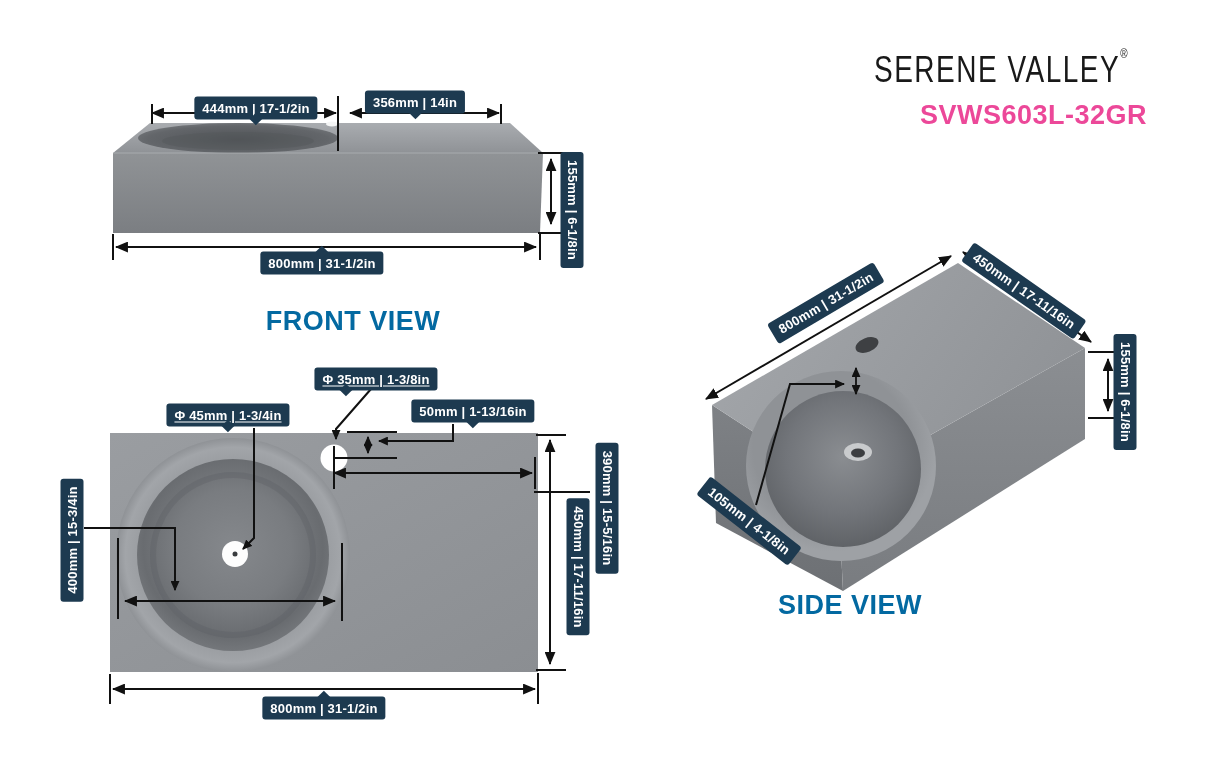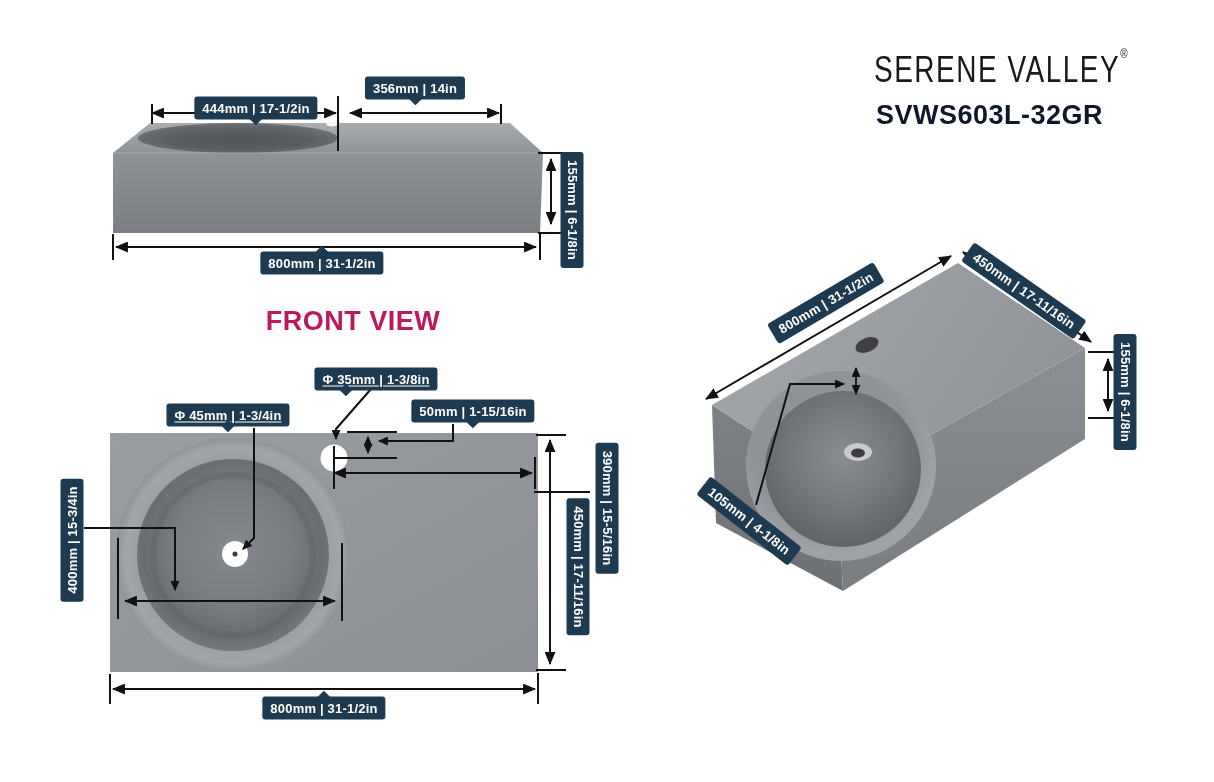--- a/index.html
+++ b/index.html
@@ -15,31 +15,31 @@
     padding:5px 8px;border-radius:3px;white-space:nowrap;
     transform:translate(-50%,-50%) rotate(var(--rot,0deg));
     z-index:5;
   }
   .dim-label .u{text-decoration:underline;text-underline-offset:2px;text-decoration-thickness:1px;}
   .caret{position:absolute;width:9px;height:9px;background:#1d3a50;transform:rotate(45deg);}
   .caret.down{bottom:-4px;left:50%;margin-left:-4.5px;}
   .caret.up{top:-4px;left:50%;margin-left:-4.5px;}
   .caret.down-left{bottom:-4px;left:22%;}
   .view-title{
-    position:absolute;color:#be185d;font-size:27px;font-weight:700;letter-spacing:.5px;
+    position:absolute;color:#0369a1;font-size:27px;font-weight:700;letter-spacing:.5px;
     transform:translate(-50%,-50%);white-space:nowrap;z-index:4;
   }
   .brand{
     position:absolute;left:874px;top:46px;color:#191919;
     font-size:28px;font-weight:400;letter-spacing:1.5px;white-space:nowrap;
     transform:scaleY(1.32);transform-origin:left top;
   }
   .brand sup{font-size:10px;vertical-align:18px;letter-spacing:0;}
   .model{
-    position:absolute;left:876px;top:100px;color:#0f172a;
+    position:absolute;left:920px;top:100px;color:#ec4899;
     font-size:27px;font-weight:700;letter-spacing:.5px;white-space:nowrap;
   }
 </style>
 </head>
 <body>
 
 <div class="canvas">
 
   <svg width="1214" height="782" viewBox="0 0 1214 782">
     <defs>
@@ -174,39 +174,39 @@
       <line x1="1088" y1="352" x2="1118" y2="352"></line>
       <line x1="1088" y1="418" x2="1118" y2="418"></line>
       <line x1="856" y1="368" x2="856" y2="394" stroke-width="1.8" marker-start="url(#ahs)" marker-end="url(#ahs)"></line>
       <polyline points="756,505 790,384 844,384" marker-end="url(#ahs)"></polyline>
     </g>
   </svg>
 
   <div class="dim-label" style="left:256px;top:108px">
     <span class="lbl">444mm | 17-1/2in</span><i class="caret down"></i>
   </div>
-  <div class="dim-label" style="left:415px;top:88px">
+  <div class="dim-label" style="left:415px;top:102px">
     <span class="lbl">356mm | 14in</span><i class="caret down"></i>
   </div>
   <div class="dim-label" style="left:572px;top:210px;--rot:90deg">
     <span class="lbl">155mm | 6-1/8in</span>
   </div>
   <div class="dim-label" style="left:322px;top:263px">
     <span class="lbl">800mm | 31-1/2in</span><i class="caret up"></i>
   </div>
   <div class="view-title" style="left:353px;top:321px">FRONT VIEW</div>
 
   <div class="dim-label" style="left:376px;top:379px">
     <span class="lbl u">Φ 35mm | 1-3/8in</span><i class="caret down-left"></i>
   </div>
   <div class="dim-label" style="left:228px;top:415px">
     <span class="lbl u">Φ 45mm | 1-3/4in</span><i class="caret down"></i>
   </div>
   <div class="dim-label" style="left:473px;top:411px">
-    <span class="lbl">50mm | 1-15/16in</span><i class="caret down"></i>
+    <span class="lbl">50mm | 1-13/16in</span><i class="caret down"></i>
   </div>
   <div class="dim-label" style="left:607px;top:508px;--rot:90deg">
     <span class="lbl">390mm | 15-5/16in</span>
   </div>
   <div class="dim-label" style="left:578px;top:567px;--rot:90deg">
     <span class="lbl">450mm | 17-11/16in</span>
   </div>
   <div class="dim-label" style="left:72px;top:540px;--rot:-90deg">
     <span class="lbl">400mm | 15-3/4in</span>
   </div>
@@ -219,17 +219,18 @@
   </div>
   <div class="dim-label" style="left:1024px;top:291px;--rot:35deg">
     <span class="lbl">450mm | 17-11/16in</span>
   </div>
   <div class="dim-label" style="left:1125px;top:392px;--rot:90deg">
     <span class="lbl">155mm | 6-1/8in</span>
   </div>
   <div class="dim-label" style="left:749px;top:521px;--rot:38deg">
     <span class="lbl">105mm | 4-1/8in</span>
   </div>
+  <div class="view-title" style="left:850px;top:605px">SIDE VIEW</div>
 
   <div class="brand"><span>SERENE VALLEY</span><sup>®</sup></div>
   <div class="model">SVWS603L-32GR</div>
 
 </div>
 
 </body></html>

